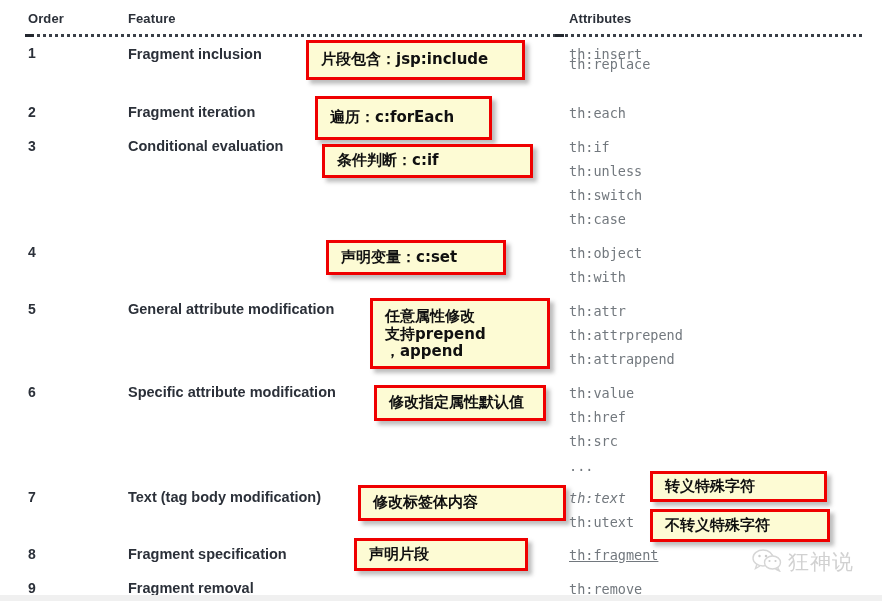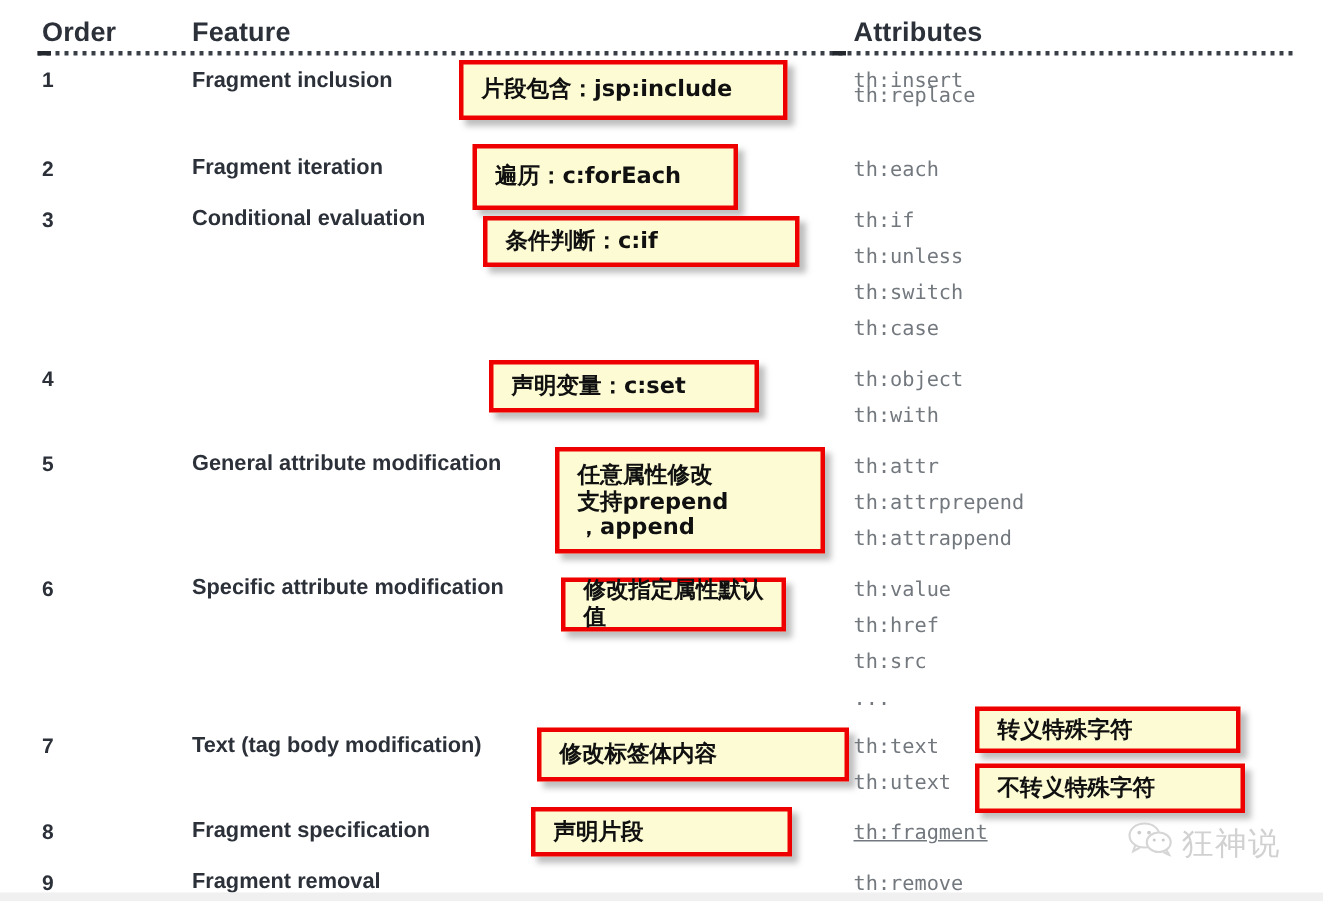--- a/index.html
+++ b/index.html
@@ -18,21 +18,21 @@
     overflow: hidden;
   }
 
   
   .col-order   { position: absolute; left: 28px;  }
   .col-feature { position: absolute; left: 128px; }
   .col-attrs   { position: absolute; left: 569px; }
 
   .hdr {
     top: 11px;
-    font-size: 18px;
+    font-size: 13px;
     font-weight: bold;
     color: #2b3039;
     letter-spacing: .1px;
     white-space: nowrap;
   }
 
   .hdr-rule {
     position: absolute;
     left: 25px;
     top: 34px;
@@ -163,21 +163,21 @@
 
   <div class="cell-order" style="top:384px;">6</div>
   <div class="cell-feature" style="top:384px;">Specific attribute modification</div>
   <div class="cell-attr" style="top:385px;">th:value</div>
   <div class="cell-attr" style="top:409px;">th:href</div>
   <div class="cell-attr" style="top:433px;">th:src</div>
   <div class="cell-attr" style="top:458px;">...</div>
 
   <div class="cell-order" style="top:489px;">7</div>
   <div class="cell-feature" style="top:489px;">Text (tag body modification)</div>
-  <div class="cell-attr" style="top:490px;">th:text</div>
+  <div class="cell-attr" style="top:490px;font-style:italic;">th:text</div>
   <div class="cell-attr" style="top:514px;">th:utext</div>
 
   <div class="cell-order" style="top:546px;">8</div>
   <div class="cell-feature" style="top:546px;">Fragment specification</div>
   <div class="cell-attr" style="top:547px;text-decoration:underline;">th:fragment</div>
 
   <div class="cell-order" style="top:580px;">9</div>
   <div class="cell-feature" style="top:580px;">Fragment removal</div>
   <div class="cell-attr" style="top:581px;">th:remove</div>
 
@@ -186,21 +186,21 @@
   <div class="note" style="left:315px; top:96px;  width:177px; height:44px;">遍历：c:forEach</div>
 
   <div class="note" style="left:322px; top:144px; width:211px; height:34px;">条件判断：c:if</div>
 
   <div class="note" style="left:326px; top:240px; width:180px; height:35px;">声明变量：c:set</div>
 
   <div class="note multi" style="left:370px; top:298px; width:180px; height:71px;">任意属性修改
 支持prepend
 ，append</div>
 
-  <div class="note" style="left:374px; top:385px; width:150px; height:36px;">修改指定属性默认值</div>
+  <div class="note" style="left:374px; top:385px; width:172px; height:36px;">修改指定属性默认值</div>
 
   <div class="note" style="left:358px; top:485px; width:208px; height:36px;">修改标签体内容</div>
 
   <div class="note" style="left:650px; top:471px; width:177px; height:31px;">转义特殊字符</div>
 
   <div class="note" style="left:650px; top:509px; width:180px; height:33px;">不转义特殊字符</div>
 
   <div class="note" style="left:354px; top:538px; width:174px; height:33px;">声明片段</div>
 
   <div class="watermark" style="left:752px; top:548px;">

